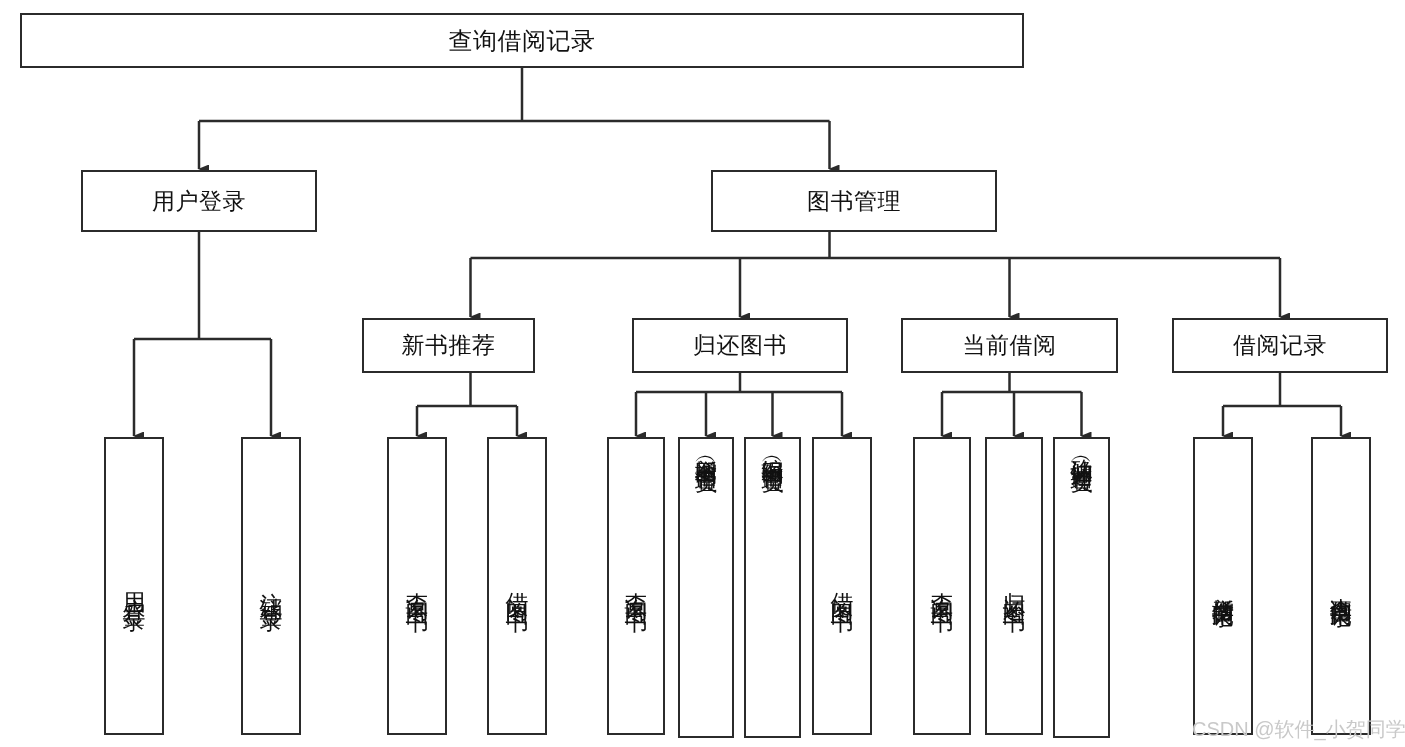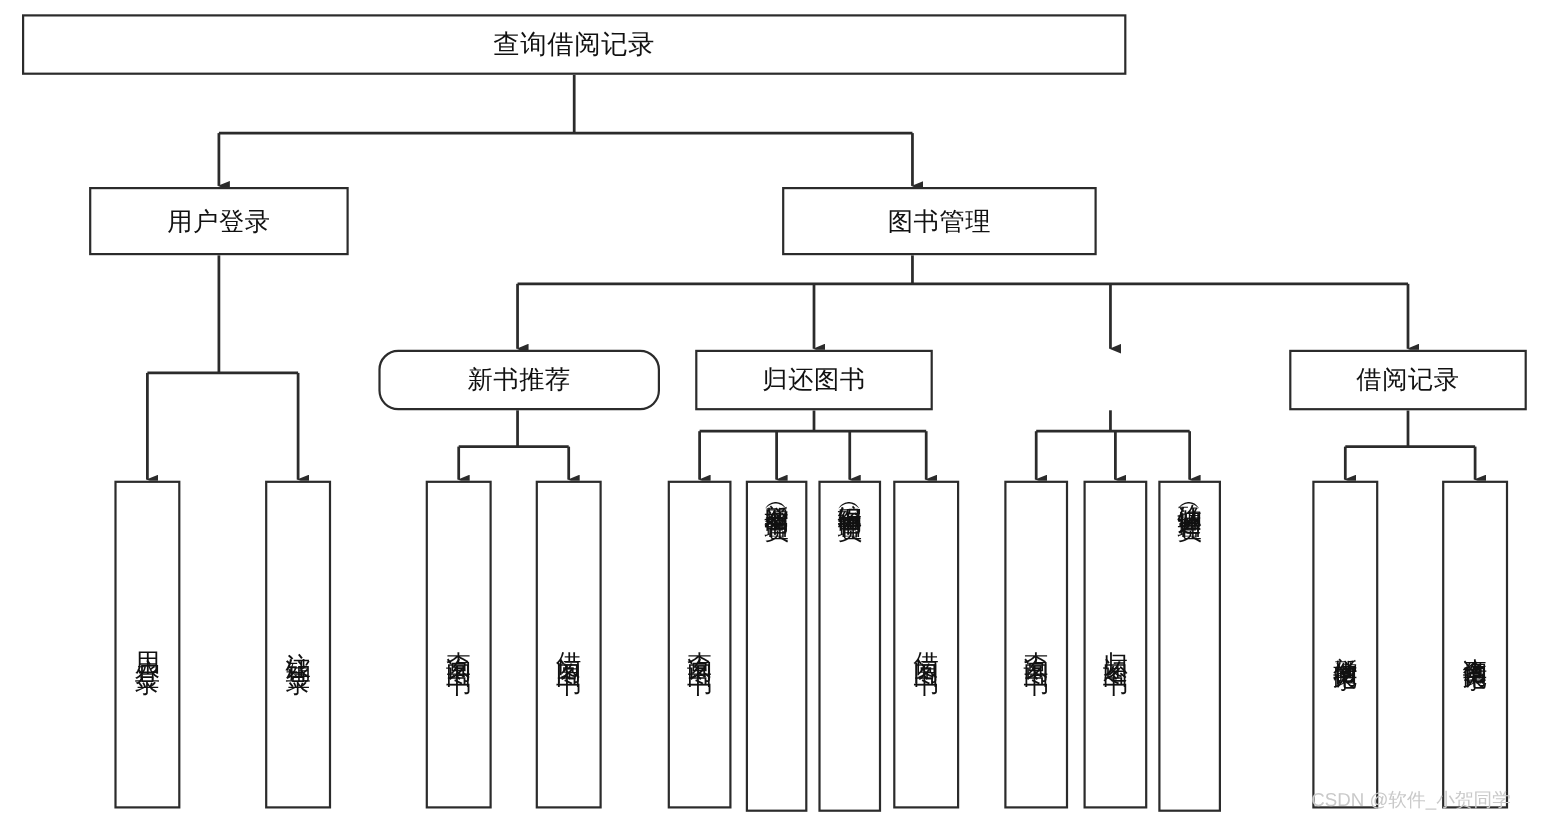--- a/index.html
+++ b/index.html
@@ -69,21 +69,21 @@
   }
   .node.vert.topalign {
     align-items: flex-start;
   }
   .node.vert.topalign .node-label {
     margin-top: 2px;
   }
   .watermark {
     position: absolute;
     color: #c9c9c9;
-    font-size: 17px;
+    font-size: 20px;
     white-space: nowrap;
     user-select: none;
   }
 </style>
 </head>
 <body>
 
 <div id="diagram-root">
 
   <svg class="edges" viewBox="0 0 1405 747" xmlns="http://www.w3.org/2000/svg">
@@ -133,26 +133,29 @@
     <span class="node-label">查询借阅记录</span>
   </div>
 
   <div class="node horiz" style="left: 81px; top: 170px; width: 236px; height: 62px;">
     <span class="node-label">用户登录</span>
   </div>
   <div class="node horiz" style="left: 711px; top: 170px; width: 286px; height: 62px;">
     <span class="node-label">图书管理</span>
   </div>
 
-  <div class="node horiz" style="left: 344px; top: 318px; width: 256px; height: 55px; border-radius: 18px;">
+  <div class="node horiz" style="left: 362px; top: 318px; width: 173px; height: 55px;">
     <span class="node-label">新书推荐</span>
   </div>
   <div class="node horiz" style="left: 632px; top: 318px; width: 216px; height: 55px;">
     <span class="node-label">归还图书</span>
   </div>
+  <div class="node horiz" style="left: 901px; top: 318px; width: 217px; height: 55px;">
+    <span class="node-label">当前借阅</span>
+  </div>
   <div class="node horiz" style="left: 1172px; top: 318px; width: 216px; height: 55px;">
     <span class="node-label">借阅记录</span>
   </div>
 
   <div class="node vert" style="left: 104px; top: 437px; width: 60px; height: 298px;">
     <span class="node-label">用户登录</span>
   </div>
   <div class="node vert" style="left: 241px; top: 437px; width: 60px; height: 298px;">
     <span class="node-label">注销登录</span>
   </div>

